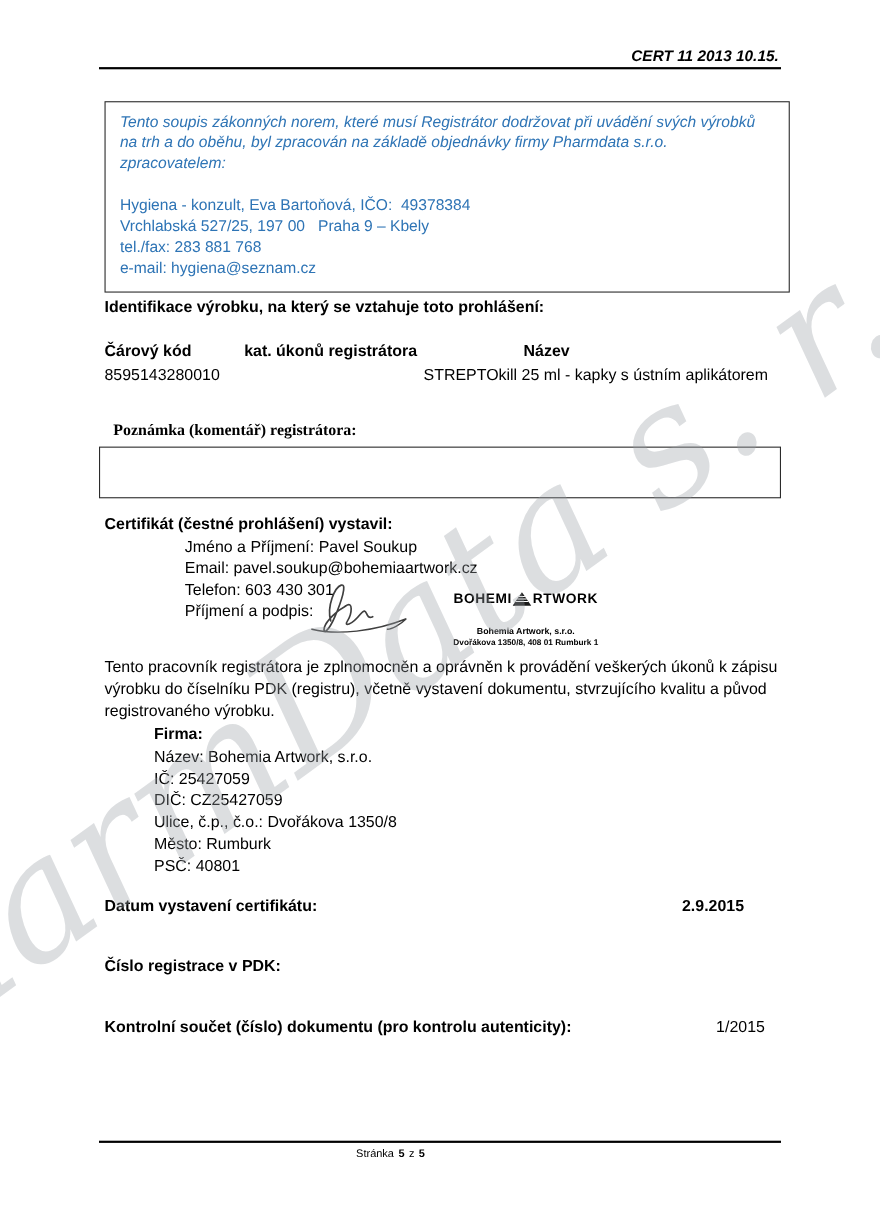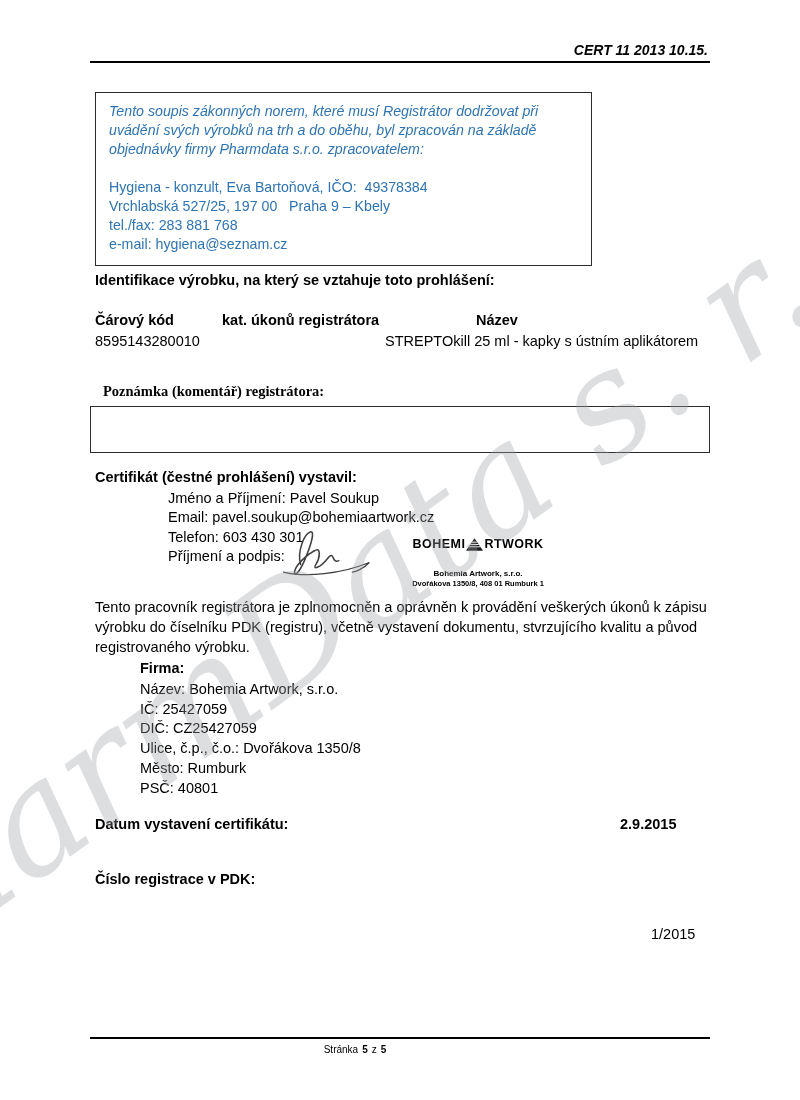--- a/index.html
+++ b/index.html
@@ -28,21 +28,21 @@
     position: absolute; top: 42px; right: 92px;
     font-style: italic; font-weight: bold; font-size: 14px;
   }
   .header-rule {
     position: absolute; top: 61px; left: 90px; width: 620px;
     height: 2px; background: #000;
   }
 
   
   .info-box {
-    position: absolute; top: 92px; left: 95px; width: 497px;
+    position: absolute; top: 92px; left: 95px; width: 623px;
     border: 1px solid #2b2b2b;
     padding: 9px 13px 11px 13px;
     color: #2E74B5; line-height: 19px; font-size: 14.2px;
     box-sizing: border-box;
   }
   .info-intro { font-style: italic; margin: 0 0 19px 0; white-space: pre-wrap; }
   .info-line  { margin: 0; white-space: pre-wrap; }
 
   
   .ident-heading { position: absolute; top: 272px; left: 95px; font-weight: bold; }
@@ -166,20 +166,21 @@
   <div class="field-row row-date">
     <span class="field-label">Datum vystavení certifikátu:</span>
     <span class="value-date">2.9.2015</span>
   </div>
 
   <div class="field-row row-pdk">
     <span class="field-label">Číslo registrace v PDK:</span>
   </div>
 
   <div class="field-row row-checksum">
+    <span class="field-label">Kontrolní součet (číslo) dokumentu (pro kontrolu autenticity):</span>
     <span class="value-checksum">1/2015</span>
   </div>
 
   <div class="footer-rule"></div>
   <div class="footer">
     <span>Stránka</span>
     <span class="bold">5</span>
     <span>z</span>
     <span class="bold">5</span>
   </div>

